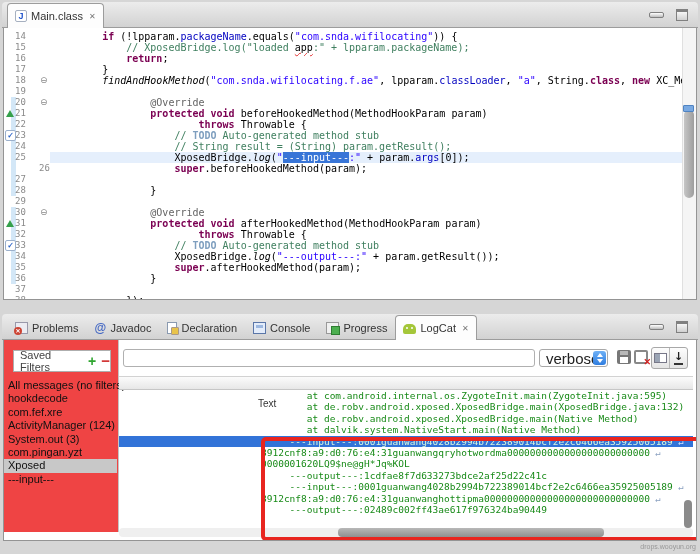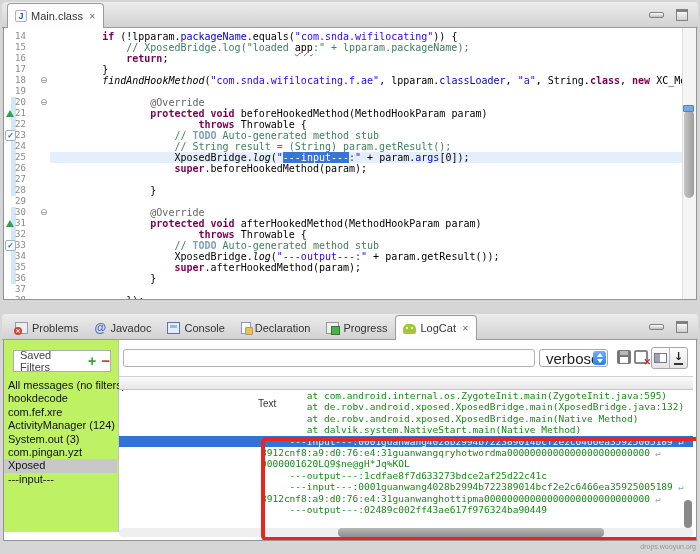--- a/index.html
+++ b/index.html
@@ -49,21 +49,21 @@
   .ico-declaration{background:#fff;border:1px solid #8a9ab0;width:10px;}
   .ico-declaration::after{content:"";position:absolute;right:-3px;bottom:-2px;width:6px;height:6px;background:#e8c34a;border:1px solid #a98;border-radius:1px;}
   .ico-console{background:#e3ecfa;border:1px solid #5a76a8;}
   .ico-console::after{content:"";position:absolute;left:2px;top:2px;right:2px;height:3px;background:#9db8e0;}
   .ico-progress{background:#f0f0f0;border:1px solid #999;}
   .ico-progress::after{content:"";position:absolute;right:-2px;bottom:-2px;width:7px;height:7px;background:#4caf50;border:1px solid #2e7d32;}
   .ico-logcat{background:#a4c639;border-radius:5px 5px 2px 2px;height:10px;margin-top:2px;}
   .ico-logcat::before{content:"";position:absolute;left:3px;top:3px;width:2px;height:2px;background:#fff;border-radius:50%;box-shadow:5px 0 0 #fff;}
   .ico-java{width:12px;height:12px;background:#fff;border:1px solid #a6b0c0;border-radius:2px;color:#2255cc;font:bold 9px/11px "Liberation Sans",sans-serif;text-align:center;}
   .panel-body-inner{position:absolute;inset:0;}
-  .filters{position:absolute;left:0;top:0;bottom:8px;width:114px;border-right:1px solid #c4c4c4;background:#bef264;}
+  .filters{position:absolute;left:0;top:0;bottom:8px;width:114px;border-right:1px solid #c4c4c4;background:#ef4444;}
   .filters-header{position:absolute;left:9px;top:10px;width:98px;height:22px;border:1px solid #aeaeae;background:#fff;display:flex;align-items:center;gap:5px;padding-left:6px;box-sizing:border-box;font-size:11px;color:#444;overflow:hidden;}
   .plus{color:#2ea52f;font-weight:bold;font-size:14px;line-height:12px;}
   .minus{color:#d03030;font-weight:bold;font-size:15px;line-height:12px;}
   #filter-list{position:absolute;left:0;top:39px;right:1px;}
   .fitem{height:13.4px;font-size:11px;line-height:13px;padding-left:4px;white-space:nowrap;color:#111;}
   .fitem.sel{background:#c8c8c8;}
   .log-toolbar-input{position:absolute;left:119px;top:9px;width:402px;height:16px;border:1px solid #b0b0b0;border-radius:3px;font:11px "Liberation Sans",sans-serif;padding:0 4px;}
   .level-select{position:absolute;left:535px;top:9px;width:69px;height:18px;border:1px solid #a8a8a8;border-radius:3px;background:#fff;display:flex;align-items:center;padding-left:6px;box-sizing:border-box;font-size:15px;}
   .stepper{position:absolute;right:1px;top:1px;width:13px;height:14px;background:linear-gradient(#6fb1f6,#2f7de0);border-radius:3px;}
   .stepper::before{content:"";position:absolute;left:3.5px;top:2px;border-left:3px solid transparent;border-right:3px solid transparent;border-bottom:4px solid #fff;}
@@ -126,21 +126,21 @@
           <div class="qdiff" style="top: 91px;"></div>
           <div class="lnum" style="top: 91px;">22</div>
           <div class="qdiff" style="top: 102px;"></div>
           <div class="lnum" style="top: 102px;">23</div>
           <div class="task" style="top: 102px;">✓</div>
           <div class="qdiff" style="top: 113px;"></div>
           <div class="lnum" style="top: 113px;">24</div>
           <div class="qdiff" style="top: 124px;"></div>
           <div class="lnum" style="top: 124px;">25</div>
           <div class="qdiff" style="top: 135px;"></div>
-          <div class="lnum" style="top: 135px;">26</div>
+          <div class="lnum" style="top: 135px; padding-left: 24px;">26</div>
           <div class="qdiff" style="top: 146px;"></div>
           <div class="lnum" style="top: 146px;">27</div>
           <div class="qdiff" style="top: 157px;"></div>
           <div class="lnum" style="top: 157px;">28</div>
           <div class="lnum" style="top: 168px;">29</div>
           <div class="qdiff" style="top: 179px;"></div>
           <div class="lnum" style="top: 179px;">30</div>
           <div class="fold" style="top: 179px;">⊖</div>
           <div class="qdiff" style="top: 190px;"></div>
           <div class="lnum" style="top: 190px;">31</div>
@@ -198,26 +198,26 @@
     <div class="tabbar">
       <div class="tab">
         <span class="ico ico-problems"></span>
         <span>Problems</span>
       </div>
       <div class="tab">
         <span class="ico ico-javadoc">@</span>
         <span>Javadoc</span>
       </div>
       <div class="tab">
+        <span class="ico ico-declaration"></span>
+        <span>Declaration</span>
+      </div>
+      <div class="tab">
         <span class="ico ico-console"></span>
         <span>Console</span>
-      </div>
-      <div class="tab">
-        <span class="ico ico-declaration"></span>
-        <span>Declaration</span>
       </div>
       <div class="tab">
         <span class="ico ico-progress"></span>
         <span>Progress</span>
       </div>
       <div class="tab active">
         <span class="ico ico-logcat"></span>
         <span>LogCat</span>
         <span class="tab-close">✕</span>
       </div>

